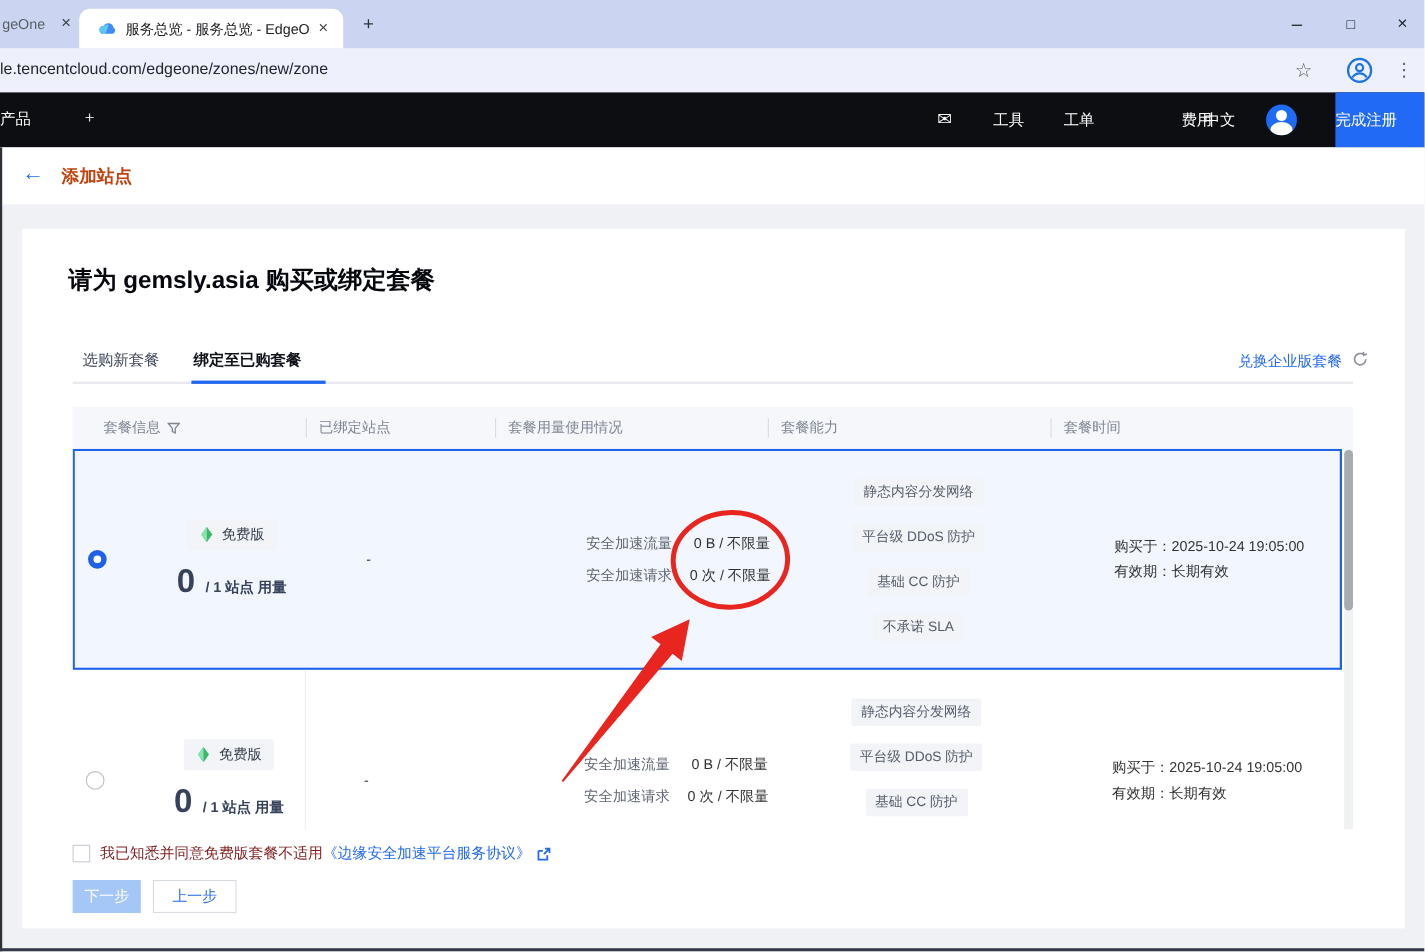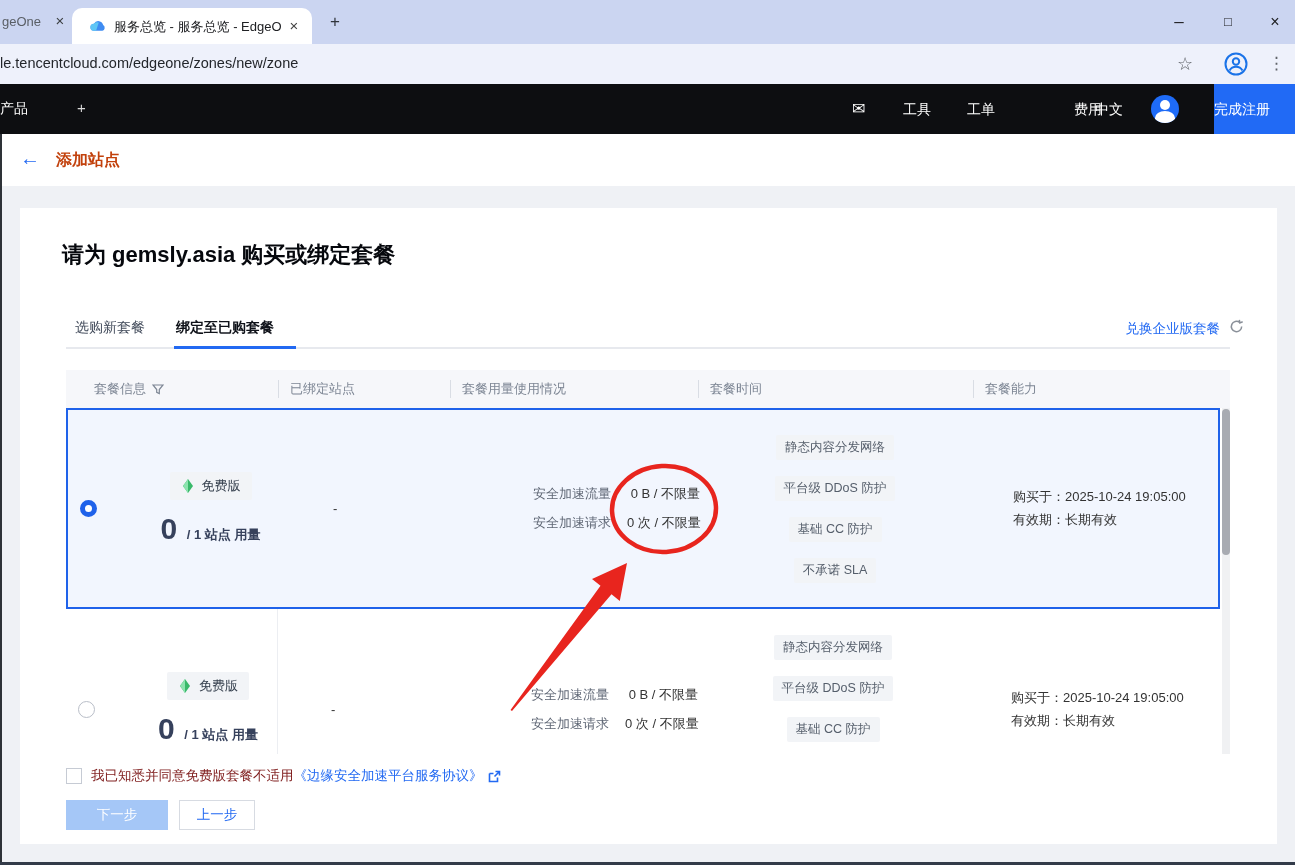--- a/index.html
+++ b/index.html
@@ -97,21 +97,21 @@
   .vthumb { position:absolute; left:0; top:1px; width:8px; height:146px; background:#a8abb2; border-radius:4px; cursor:pointer; }
 
   .agree-row { position:absolute; left:46px; top:559px; display:flex; align-items:center; font-size:13.5px; white-space:nowrap; }
   .checkbox { width:16px; height:16px; border:1px solid #c6cbd4; background:#fff; margin-right:9px; cursor:pointer; flex:none; }
   .agree-text { color:#7f1d1d; }
   .agree-link { color:#2269f2; cursor:pointer; }
   .ext-ic { width:13px; height:13px; margin-left:5px; cursor:pointer; }
 
   .btn-row { position:absolute; left:46px; top:592px; display:flex; gap:11px; }
   .btn { height:30px; font-size:13.5px; text-align:center; line-height:30px; cursor:pointer; white-space:nowrap; }
-  .btn-next { width:102px; background:#a5c7f7; color:#fff; }
+  .btn-next { width:62px; background:#a5c7f7; color:#fff; }
   .btn-prev { width:76px; background:#fff; border:1px solid #d7dbe2; color:#2269f2; line-height:28px; }
 
   
   .edge-left { position:absolute; left:0; top:134px; width:2px; height:731px; background:#2e3238; z-index:60; }
   .edge-bottom { position:absolute; left:0; bottom:0; width:100%; height:3px; background:#333b49; z-index:60; }
   .annotation { position:absolute; left:0; top:0; width:1295px; height:865px; z-index:50; pointer-events:none; }
 </style>
 </head>
 <body>
 
@@ -180,22 +180,22 @@
 
     <div class="thead">
       <span class="th th-1">
           <span>套餐信息</span>
         <svg class="funnel" viewBox="0 0 12 12">
             <path d="M1 2 h10 L7.3 6.5 V10.5 L4.7 9.3 V6.5 Z" fill="none" stroke="#7d8694" stroke-width="1.2"></path>
           </svg>
       </span>
       <span class="th th-2">已绑定站点</span>
       <span class="th th-3">套餐用量使用情况</span>
+      <span class="th th-4">套餐能力</span>
       <span class="th th-5">套餐时间</span>
-      <span class="th th-4">套餐能力</span>
     </div>
 
     <div class="tbody">
 
       <div class="trow selected">
         <div class="c c1">
           <span class="radio on"></span>
           <div class="planblock">
             <span class="planbadge">
               <svg width="14" height="14" viewBox="0 0 14 14">

